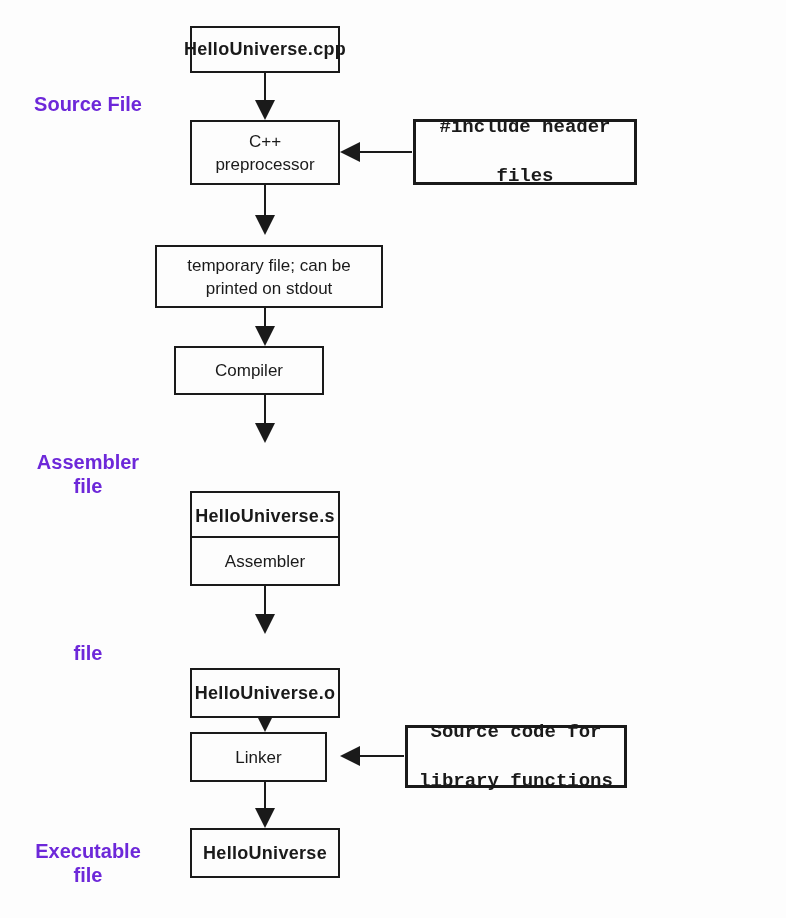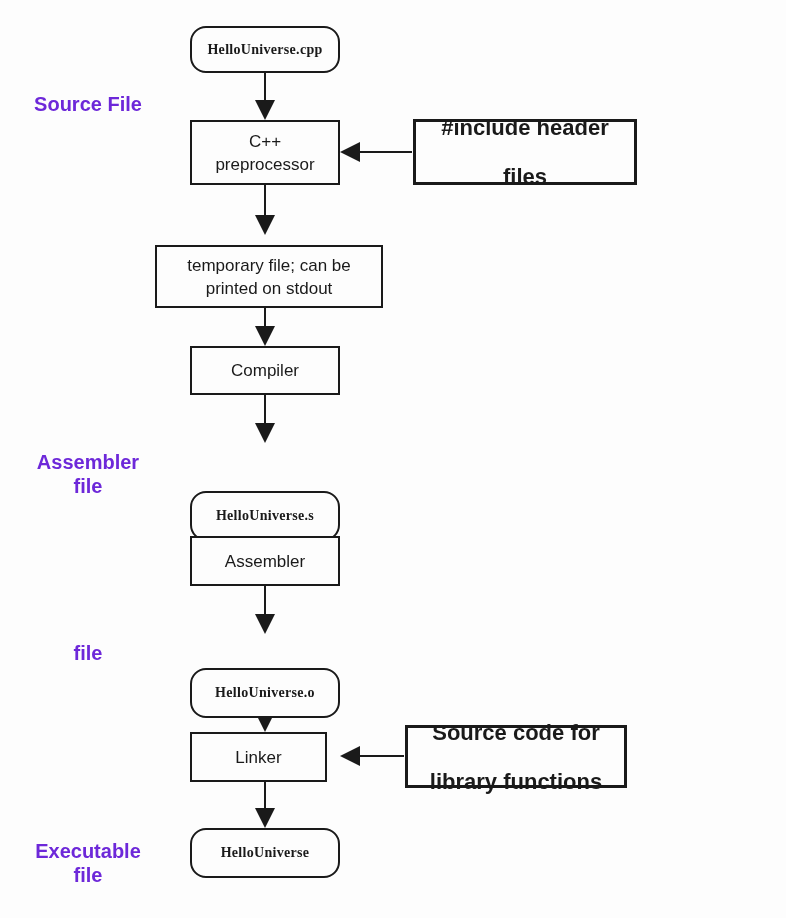--- a/index.html
+++ b/index.html
@@ -35,31 +35,30 @@
     justify-content: center;
     text-align: center;
   }
   .box.plain {
     font-size: 17px;
     line-height: 23px;
     font-family: "Liberation Sans", sans-serif;
   }
   .box.mono {
     font-weight: bold;
-    font-size: 14px;
-    font-family: Liberation Serif, serif;
+    font-size: 18px;
+    font-family: Liberation Sans, sans-serif;
     letter-spacing: 0.3px;
-    border-radius: 16px;
   }
   .box.note {
     border-width: 3px;
     font-weight: bold;
-    font-size: 22px;
+    font-size: 19px;
     line-height: 25px;
-    font-family: Liberation Sans, sans-serif;
+    font-family: Liberation Mono, monospace;
     gap: 24px;
   }
   .side-label {
     position: absolute;
     left: 6px;
     width: 164px;
     text-align: center;
     font-weight: bold;
     font-size: 20px;
     line-height: 24px;
@@ -67,21 +66,21 @@
   }
   #label-source     { top: 92px; }
   #label-assembler  { top: 450px; }
   #label-object     { top: 641px; }
   #label-executable { top: 839px; }
 
   #box-cpp   { left: 190px; top: 26px;  width: 150px; height: 47px; }
   #box-pre   { left: 190px; top: 120px; width: 150px; height: 65px; }
   #box-inc   { left: 413px; top: 119px; width: 224px; height: 66px; }
   #box-tmp   { left: 155px; top: 235px; width: 228px; height: 63px; margin-top: 10px; }
-  #box-com   { left: 190px; top: 346px; width: 150px; height: 49px; }
+  #box-com   { left: 174px; top: 346px; width: 150px; height: 49px; }
   #box-asm-s { left: 190px; top: 443px; width: 150px; height: 50px; margin-top: 48px; }
   #box-asm   { left: 190px; top: 536px; width: 150px; height: 50px; }
   #box-obj   { left: 190px; top: 668px; width: 150px; height: 50px; }
   #box-lnk   { left: 190px; top: 732px; width: 137px; height: 50px; }
   #box-lib   { left: 405px; top: 725px; width: 222px; height: 63px; }
   #box-exe   { left: 190px; top: 828px; width: 150px; height: 50px; }
 
   .watermark {
     position: absolute;
     right: 21px;

